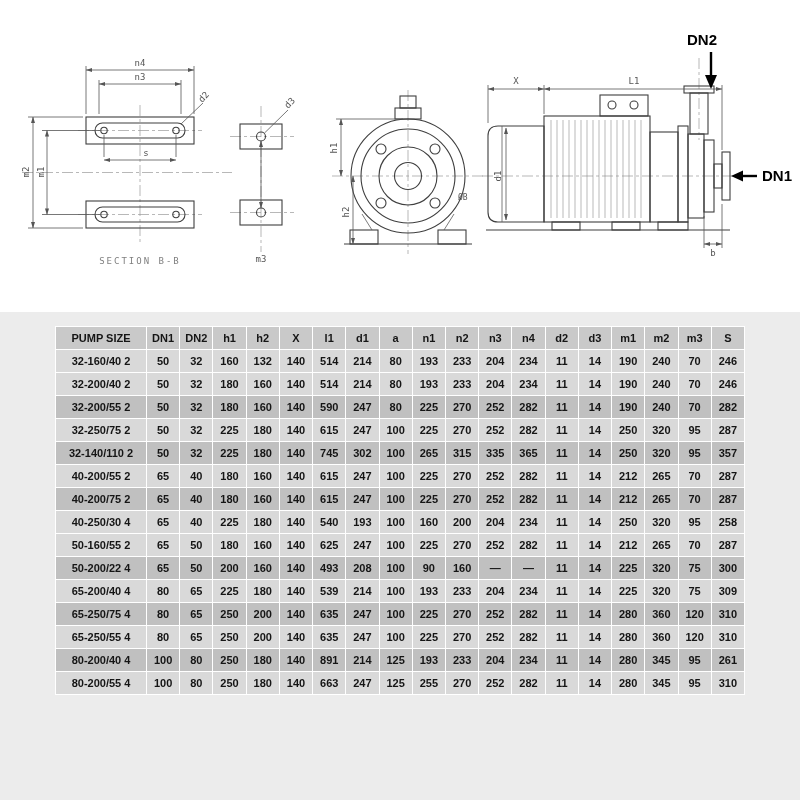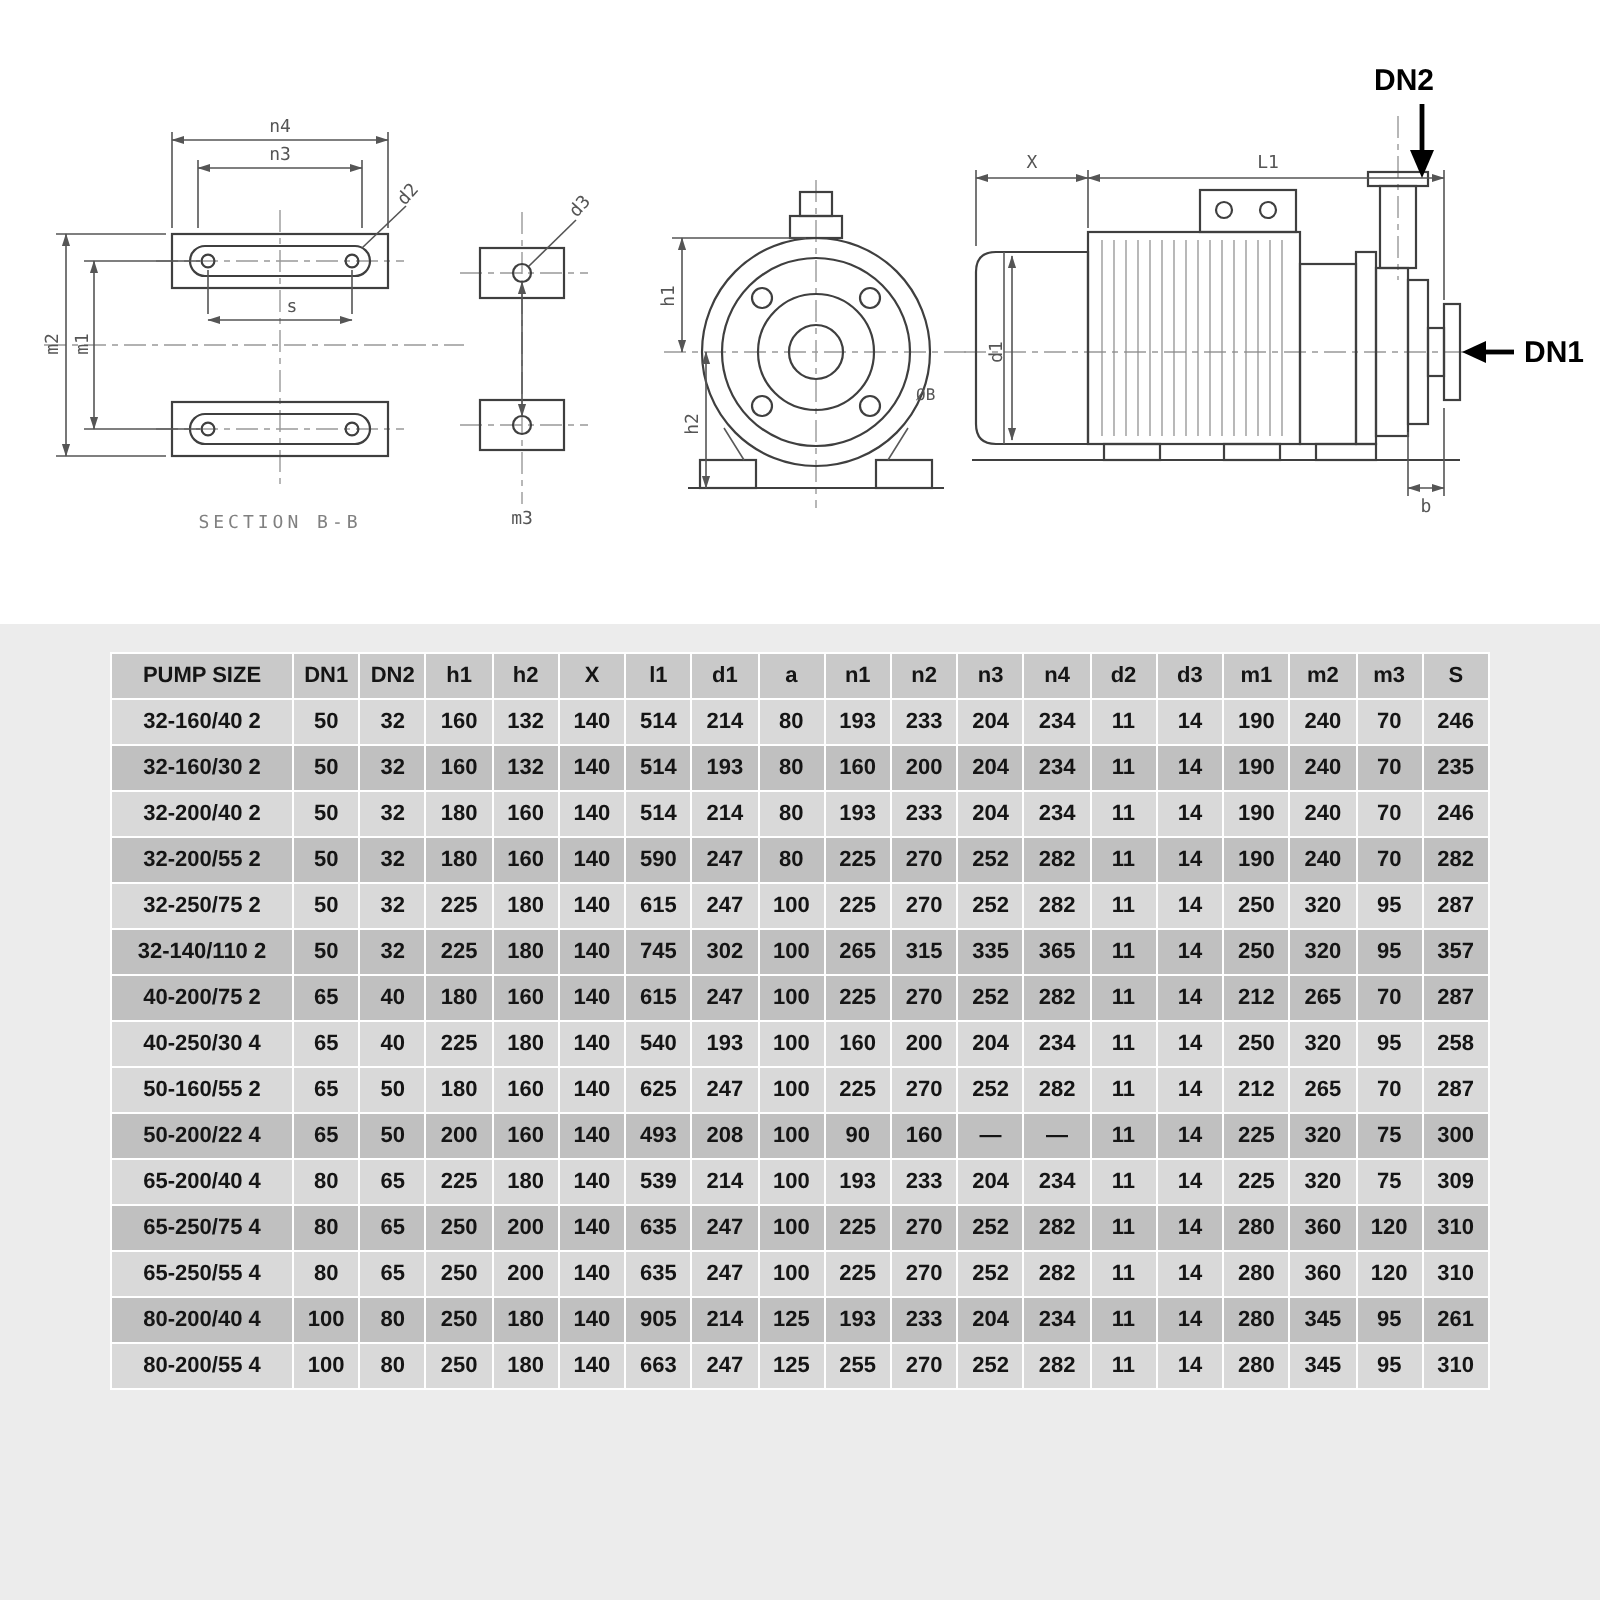--- a/index.html
+++ b/index.html
@@ -243,41 +243,20 @@
           <td>233</td>
           <td>204</td>
           <td>234</td>
           <td>11</td>
           <td>14</td>
           <td>190</td>
           <td>240</td>
           <td>70</td>
           <td>246</td>
         </tr>
-        <tr class="row-dark">
-          <th class="col-size">32-160/30 2</th>
-          <td>50</td>
-          <td>32</td>
-          <td>160</td>
-          <td>132</td>
-          <td>140</td>
-          <td>514</td>
-          <td>193</td>
-          <td>80</td>
-          <td>160</td>
-          <td>200</td>
-          <td>204</td>
-          <td>234</td>
-          <td>11</td>
-          <td>14</td>
-          <td>190</td>
-          <td>240</td>
-          <td>70</td>
-          <td>235</td>
-        </tr>
         <tr class="row-light">
           <th class="col-size">32-200/40 2</th>
           <td>50</td>
           <td>32</td>
           <td>180</td>
           <td>160</td>
           <td>140</td>
           <td>514</td>
           <td>214</td>
           <td>80</td>
@@ -348,83 +327,104 @@
           <td>315</td>
           <td>335</td>
           <td>365</td>
           <td>11</td>
           <td>14</td>
           <td>250</td>
           <td>320</td>
           <td>95</td>
           <td>357</td>
         </tr>
-        <tr class="row-dark">
-          <th class="col-size">40-200/75 2</th>
+        <tr class="row-light">
+          <th class="col-size">40-200/55 2</th>
           <td>65</td>
           <td>40</td>
           <td>180</td>
           <td>160</td>
           <td>140</td>
           <td>615</td>
           <td>247</td>
           <td>100</td>
           <td>225</td>
           <td>270</td>
           <td>252</td>
           <td>282</td>
           <td>11</td>
           <td>14</td>
           <td>212</td>
           <td>265</td>
           <td>70</td>
           <td>287</td>
         </tr>
-        <tr class="row-light">
-          <th class="col-size">40-250/30 4</th>
+        <tr class="row-dark">
+          <th class="col-size">40-200/75 2</th>
           <td>65</td>
           <td>40</td>
-          <td>225</td>
-          <td>180</td>
-          <td>140</td>
-          <td>540</td>
-          <td>193</td>
-          <td>100</td>
-          <td>160</td>
-          <td>200</td>
-          <td>204</td>
-          <td>234</td>
-          <td>11</td>
-          <td>14</td>
-          <td>250</td>
-          <td>320</td>
-          <td>95</td>
-          <td>258</td>
-        </tr>
-        <tr class="row-light">
-          <th class="col-size">50-160/55 2</th>
-          <td>65</td>
-          <td>50</td>
-          <td>180</td>
-          <td>160</td>
-          <td>140</td>
-          <td>625</td>
+          <td>180</td>
+          <td>160</td>
+          <td>140</td>
+          <td>615</td>
           <td>247</td>
           <td>100</td>
           <td>225</td>
           <td>270</td>
           <td>252</td>
           <td>282</td>
           <td>11</td>
           <td>14</td>
           <td>212</td>
           <td>265</td>
           <td>70</td>
           <td>287</td>
         </tr>
+        <tr class="row-light">
+          <th class="col-size">40-250/30 4</th>
+          <td>65</td>
+          <td>40</td>
+          <td>225</td>
+          <td>180</td>
+          <td>140</td>
+          <td>540</td>
+          <td>193</td>
+          <td>100</td>
+          <td>160</td>
+          <td>200</td>
+          <td>204</td>
+          <td>234</td>
+          <td>11</td>
+          <td>14</td>
+          <td>250</td>
+          <td>320</td>
+          <td>95</td>
+          <td>258</td>
+        </tr>
+        <tr class="row-light">
+          <th class="col-size">50-160/55 2</th>
+          <td>65</td>
+          <td>50</td>
+          <td>180</td>
+          <td>160</td>
+          <td>140</td>
+          <td>625</td>
+          <td>247</td>
+          <td>100</td>
+          <td>225</td>
+          <td>270</td>
+          <td>252</td>
+          <td>282</td>
+          <td>11</td>
+          <td>14</td>
+          <td>212</td>
+          <td>265</td>
+          <td>70</td>
+          <td>287</td>
+        </tr>
         <tr class="row-dark">
           <th class="col-size">50-200/22 4</th>
           <td>65</td>
           <td>50</td>
           <td>200</td>
           <td>160</td>
           <td>140</td>
           <td>493</td>
           <td>208</td>
           <td>100</td>
@@ -502,21 +502,21 @@
           <td>120</td>
           <td>310</td>
         </tr>
         <tr class="row-dark">
           <th class="col-size">80-200/40 4</th>
           <td>100</td>
           <td>80</td>
           <td>250</td>
           <td>180</td>
           <td>140</td>
-          <td>905</td>
+          <td>891</td>
           <td>214</td>
           <td>125</td>
           <td>193</td>
           <td>233</td>
           <td>204</td>
           <td>234</td>
           <td>11</td>
           <td>14</td>
           <td>280</td>
           <td>345</td>

